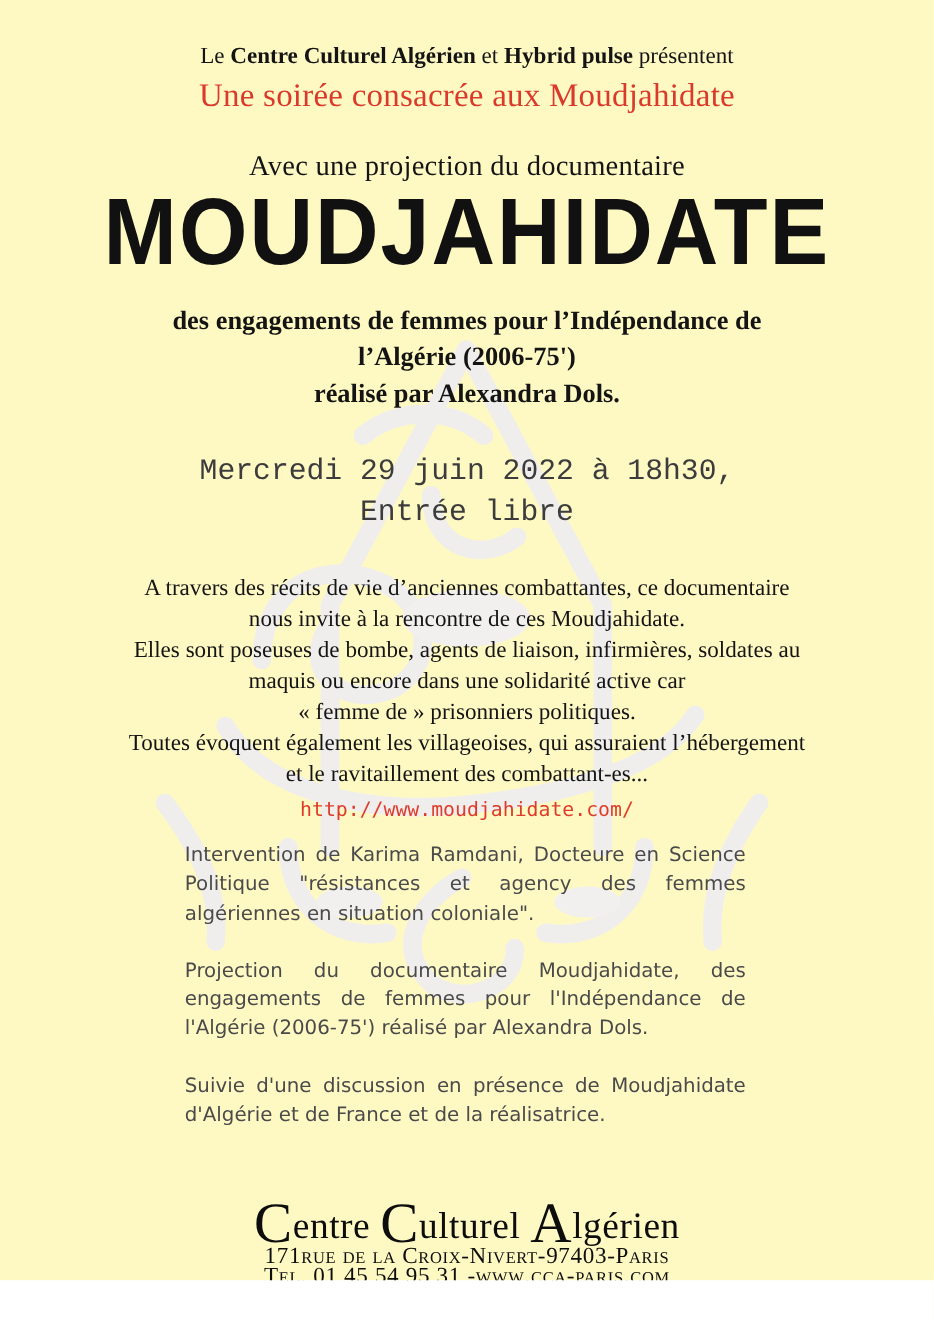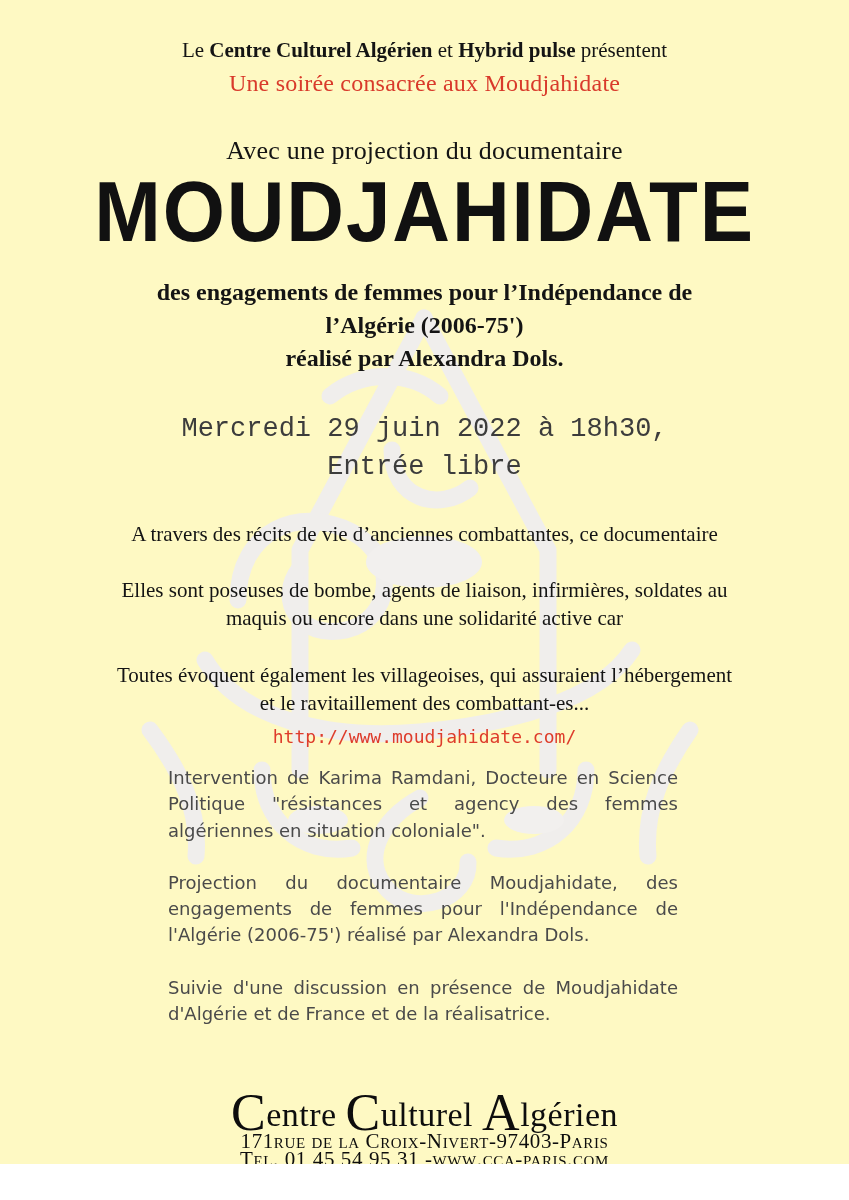--- a/index.html
+++ b/index.html
@@ -48,21 +48,21 @@
     color: #141414;
   }
   .presented-line .b { font-weight: bold; }
 
   .soiree-line {
     position: absolute;
     top: 70px;
     left: 0;
     width: 849px;
     text-align: center;
-    font-size: 24px;
+    font-size: 30px;
     line-height: 1.15;
     color: #d93a2b;
     font-family: "Liberation Serif", "DejaVu Serif", serif;
     letter-spacing: 0.2px;
   }
 
   .avec-line {
     position: absolute;
     top: 136px;
     left: 0;
@@ -228,24 +228,24 @@
       <span>réalisé par Alexandra Dols.</span>
     </div>
 
     <div class="datetime">
       <span>Mercredi 29 juin 2022 à 18h30,</span><br>
       <span>Entrée libre</span>
     </div>
 
     <div class="body-block">
       <span>A travers des récits de vie d’anciennes combattantes, ce documentaire</span><br>
-      <br>
+      <span>nous invite à la rencontre de ces Moudjahidate.</span><br>
       <span>Elles sont poseuses de bombe, agents de liaison, infirmières, soldates au</span><br>
       <span>maquis ou encore dans une solidarité active car</span><br>
-      <br>
+      <span>« femme de » prisonniers politiques.</span><br>
       <span>Toutes  évoquent également les villageoises, qui assuraient l’hébergement</span><br>
       <span>et le ravitaillement des combattant-es...</span>
       <a class="url-line" href="#" style="text-decoration:none;">http://www.moudjahidate.com/</a>
     </div>
 
     <div class="info-block">
       <p>Intervention de Karima Ramdani, Docteure en Science Politique "résistances et agency des femmes algériennes en situation coloniale".</p>
       <p>Projection du documentaire Moudjahidate, des engagements de femmes pour l'Indépendance de l'Algérie (2006-75') réalisé par Alexandra Dols.</p>
       <p>Suivie d'une discussion en présence de Moudjahidate d'Algérie et de France et de la réalisatrice.</p>
     </div>

